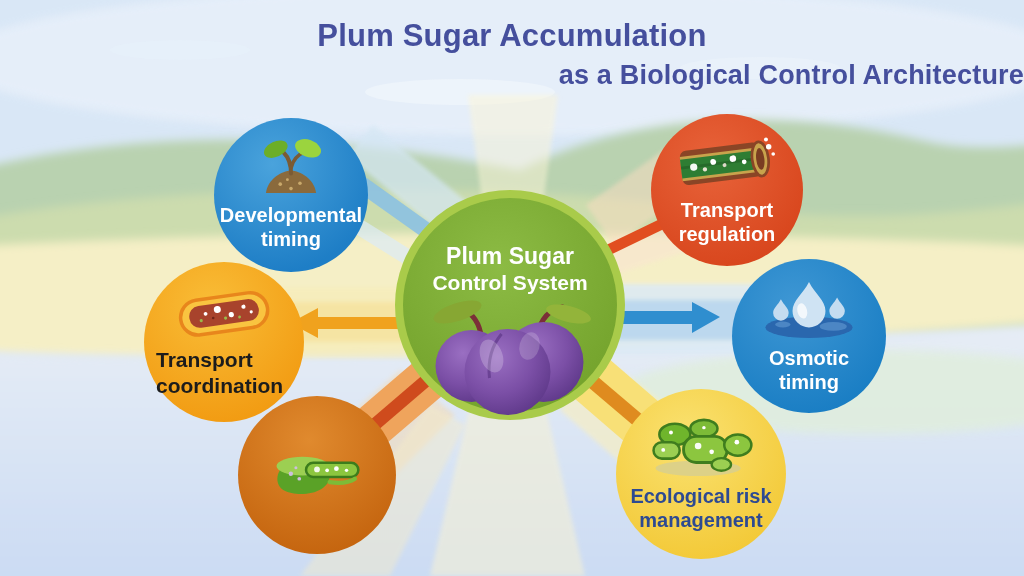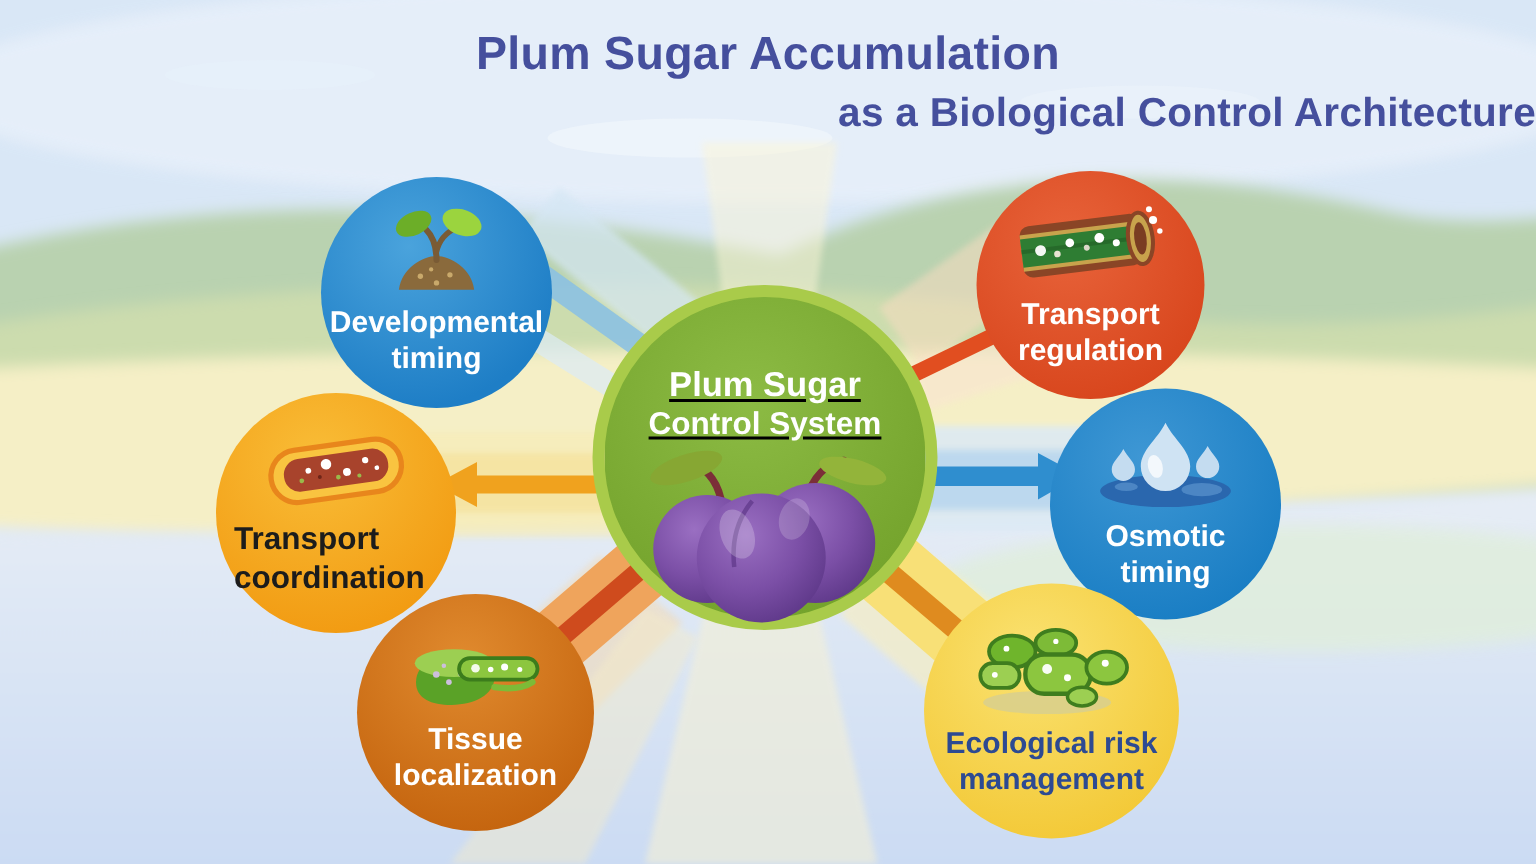--- a/index.html
+++ b/index.html
@@ -21,38 +21,38 @@
   }
   .node .label { font-weight:700; font-size:20px; line-height:1.22; color:#ffffff; }
   .node .label span { display:block; }
 
   .node-dev        { left:214px; top:118px; width:154px; height:154px;
                      background:radial-gradient(circle at 38% 30%, #4aa3dc, #1e7ec6 75%); }
   .node-transport  { left:651px; top:114px; width:152px; height:152px;
                      background:radial-gradient(circle at 40% 32%, #e8633a, #d8461d 78%); }
   .node-structural { left:144px; top:262px; width:160px; height:160px;
                      background:radial-gradient(circle at 42% 28%, #f9bd37, #f29c13 78%); }
-  .node-osmotic    { left:700px; top:259px; width:154px; height:154px;
+  .node-osmotic    { left:732px; top:259px; width:154px; height:154px;
                      background:radial-gradient(circle at 40% 30%, #3e97d4, #1a7ec4 78%);justify-content:center; }
   .node-tissue     { left:238px; top:396px; width:158px; height:158px;
                      background:radial-gradient(circle at 45% 28%, #e08a2e, #c5650f 80%); }
   .node-eco        { left:616px; top:389px; width:170px; height:170px;
                      background:radial-gradient(circle at 42% 30%, #fae271, #f3c937 80%);justify-content:center; }
 
   .node-structural .label { color:#1c1c1c; font-size:21px; text-align:left; width:150px; padding-left:14px; }
   .node-eco .label { color:#2d4a92; }
 
   .node .icon { margin-bottom:6px; }
 
   .node-central {
     position:absolute; left:395px; top:190px; width:214px; height:214px; z-index:3;
     border-radius:50%; border:8px solid #a9cb4a;
     background:radial-gradient(circle at 45% 32%, #8cbb44, #74a32c 80%);
     display:flex; flex-direction:column; align-items:center; justify-content:flex-start;
-    padding:0; box-sizing:content-box; text-align:center;text-decoration:underline;
+    padding:0; box-sizing:content-box; text-align:center;
   }
   .central-text { margin-top:44px; color:#ffffff; font-weight:700; line-height:1.22; }
   .central-text .c1, .central-text .c2 { display:block; font-size:23px; }
   .central-text .c3 { display:block; font-size:21px; }
   .plums { position:absolute; bottom:-4px; left:50%; transform:translateX(-50%); }
 </style>
 </head>
 <body>
 
 <div class="stage">
@@ -242,24 +242,20 @@
         <circle cx="34" cy="40" r="2.2" fill="#cdbfdd"></circle>
       <circle cx="44" cy="33" r="2.8" fill="#cdbfdd"></circle>
         <circle cx="30" cy="27" r="1.8" fill="#cdbfdd"></circle>
       <rect x="42" y="21" width="62" height="17" rx="8.5" fill="#8cc63f" stroke="#3c7d1c" stroke-width="3"></rect>
       <circle cx="55" cy="29" r="3.4" fill="#ffffff" opacity="0.9"></circle>
       <circle cx="67" cy="30" r="2.2" fill="#ffffff"></circle>
       <circle cx="78" cy="28" r="2.8" fill="#ffffff"></circle>
       <circle cx="90" cy="30" r="2" fill="#ffffff"></circle>
       <path d="M70,44 C84,46 94,44 100,40" stroke="#7dbb37" stroke-width="5" fill="none" stroke-linecap="round"></path>
     </svg>
-    <div class="label">
-      <span>Tissue</span>
-      <span>localization</span>
-    </div>
   </div>
 
   <div class="node node-eco">
     <svg class="icon" width="142" height="62" viewBox="0 0 110 64">
       <ellipse cx="52" cy="54" rx="44" ry="8" fill="#d8cf8e" opacity="0.85"></ellipse>
       <ellipse cx="28" cy="19" rx="16" ry="11" fill="#6fb52c" stroke="#3f7d1e" stroke-width="2.6"></ellipse>
       <ellipse cx="58" cy="13" rx="14" ry="9" fill="#7dbb37" stroke="#3f7d1e" stroke-width="2.6"></ellipse>
       <rect x="6" y="27" width="27" height="17" rx="8.5" fill="#9ccf52" stroke="#3f7d1e" stroke-width="2.6"></rect>
       <rect x="37" y="21" width="45" height="27" rx="13" fill="#8cc63f" stroke="#3f7d1e" stroke-width="3"></rect>
       <ellipse cx="93" cy="30" rx="14" ry="11" fill="#8cc63f" stroke="#3f7d1e" stroke-width="2.6"></ellipse>

